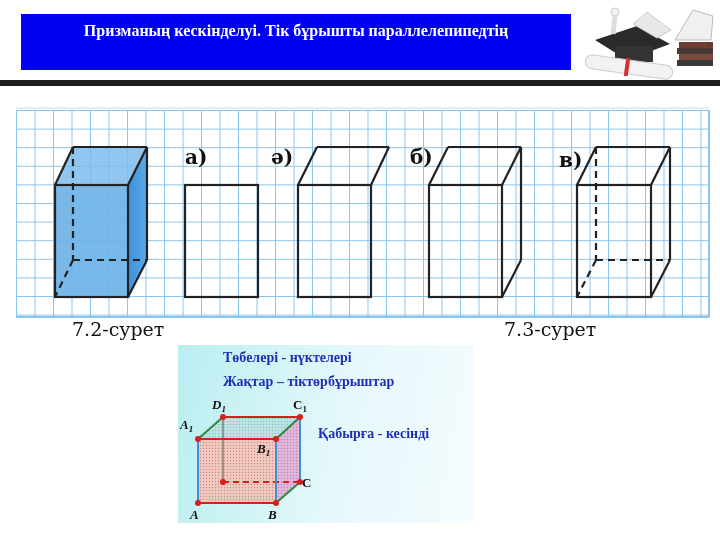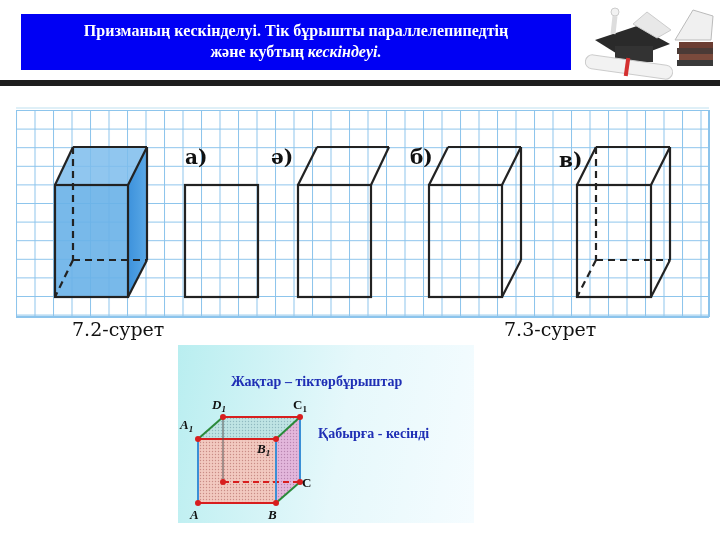--- a/index.html
+++ b/index.html
@@ -11,21 +11,20 @@
   .figs { position:absolute; left:0; top:96px; width:720px; height:250px; }
   .fig-caption { position:absolute; font-family:"DejaVu Serif", serif; font-size:19px; color:#111;margin-left:48px; }
   .lower { position:absolute; left:178px; top:345px; width:296px; height:178px; background:linear-gradient(100deg,#b9eef0 0%, #e6f8fb 55%, #f5fcff 100%); }
   .lower .line { position:absolute; font-family:"Liberation Serif", serif; font-weight:bold; color:#1f2fb5; font-size:14px; }
 </style>
 </head>
 <body>
 
 <div class="title-box">
   <div>Призманың кескінделуі. Тік бұрышты параллелепипедтің</div>
-  <div><span>және кубтың </span><span class="it">кескіндеуі.</span></div>
 </div>
 
 <svg class="deco" viewBox="0 0 145 82">
   <polygon points="20,40 62,26 95,44 52,60" fill="#2a2a2a"></polygon>
   <rect x="40" y="46" width="38" height="16" fill="#333"></rect>
   <rect x="104" y="42" width="34" height="6" fill="#6b3d32"></rect>
   <rect x="102" y="48" width="36" height="6" fill="#4a3a36"></rect>
   <rect x="104" y="54" width="34" height="6" fill="#7a4a3c"></rect>
   <rect x="102" y="60" width="36" height="6" fill="#3a3a3a"></rect>
   <polygon points="100,40 118,10 138,16 136,40" fill="#f0f0f0" stroke="#bbb"></polygon>
@@ -102,21 +101,22 @@
     <line x1="596" y1="147" x2="596" y2="260" stroke-dasharray="7,5"></line>
     <line x1="596" y1="260" x2="670" y2="260" stroke-dasharray="7,5"></line>
     <line x1="596" y1="260" x2="577" y2="297" stroke-dasharray="7,5"></line>
   </g>
 </svg>
 
 <div class="fig-caption" style="left:24px; top:318px;">7.2-сурет</div>
 <div class="fig-caption" style="left:456px; top:318px;">7.3-сурет</div>
 
 <div class="lower">
-  <div class="line" style="left:45px; top:29px;margin-left:8px;">Жақтар – тіктөрбұрыштар</div>
+  <div class="line" style="left:45px; top:5px;">Төбелері - нүктелері</div>
+  <div class="line" style="left:45px; top:29px;">Жақтар – тіктөрбұрыштар</div>
   <div class="line" style="left:140px; top:81px;">Қабырға - кесінді</div>
 
   <svg width="296" height="178" viewBox="0 0 296 178" style="position:absolute;left:0;top:0;">
     <defs>
       <pattern id="dots" width="3" height="3" patternUnits="userSpaceOnUse">
         <rect width="3" height="3" fill="#f2c9c0"></rect>
         <circle cx="1.5" cy="1.5" r="0.7" fill="#c98c86"></circle>
       </pattern>
       <pattern id="dots2" width="3" height="3" patternUnits="userSpaceOnUse">
         <rect width="3" height="3" fill="#e3b7dc"></rect>

